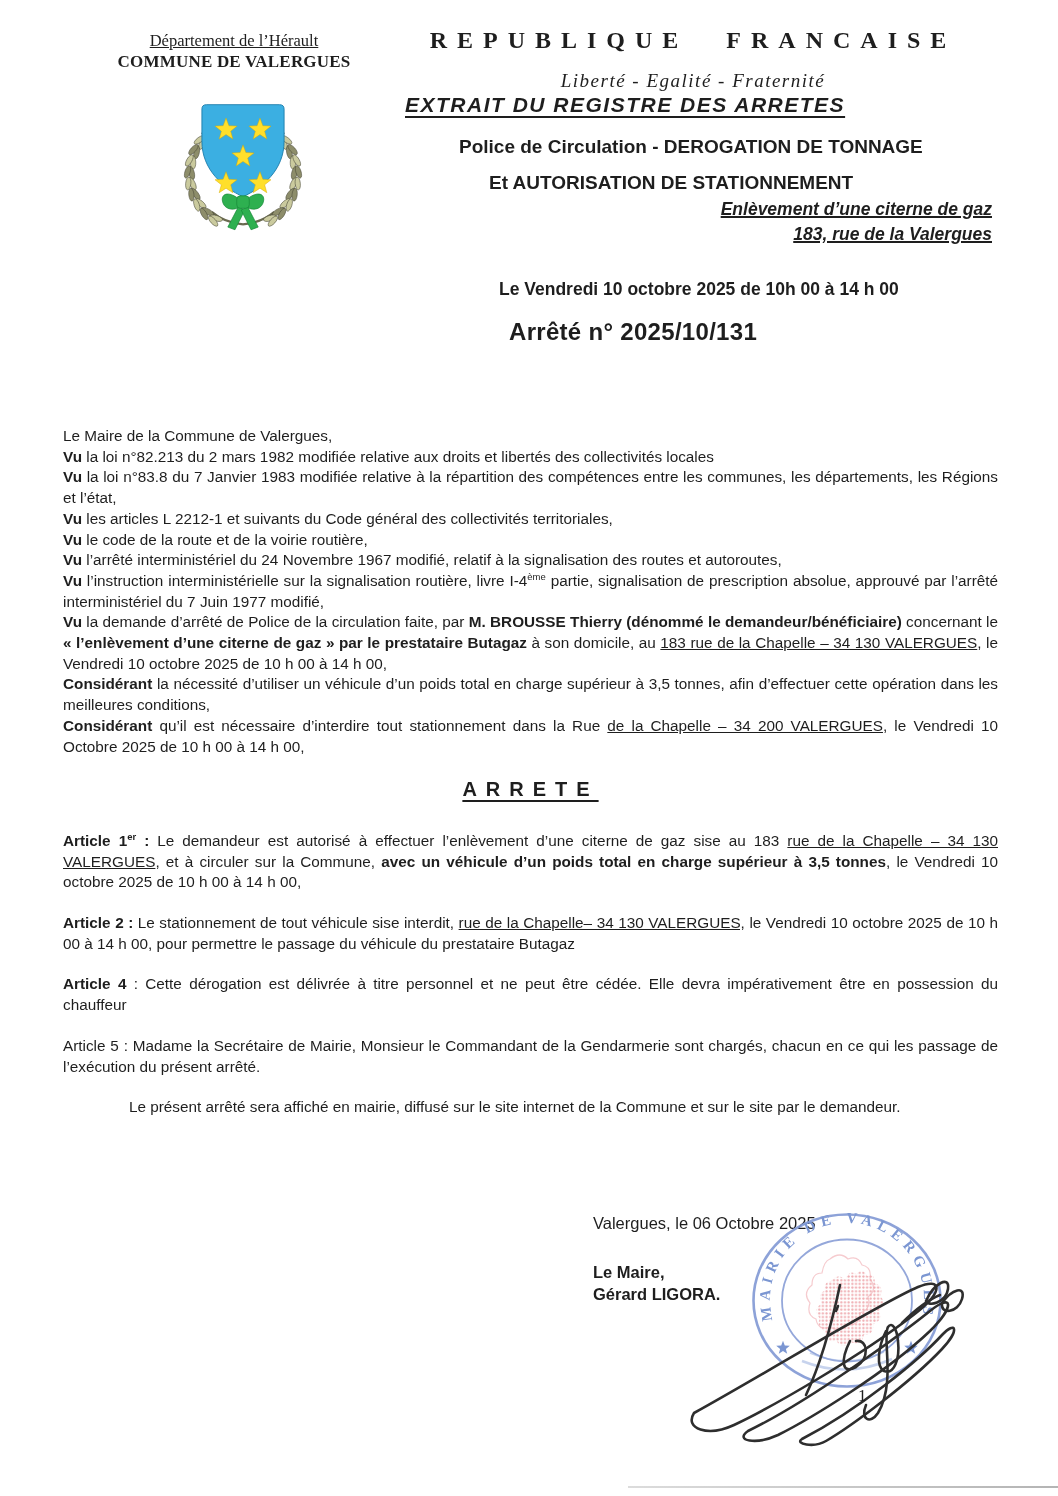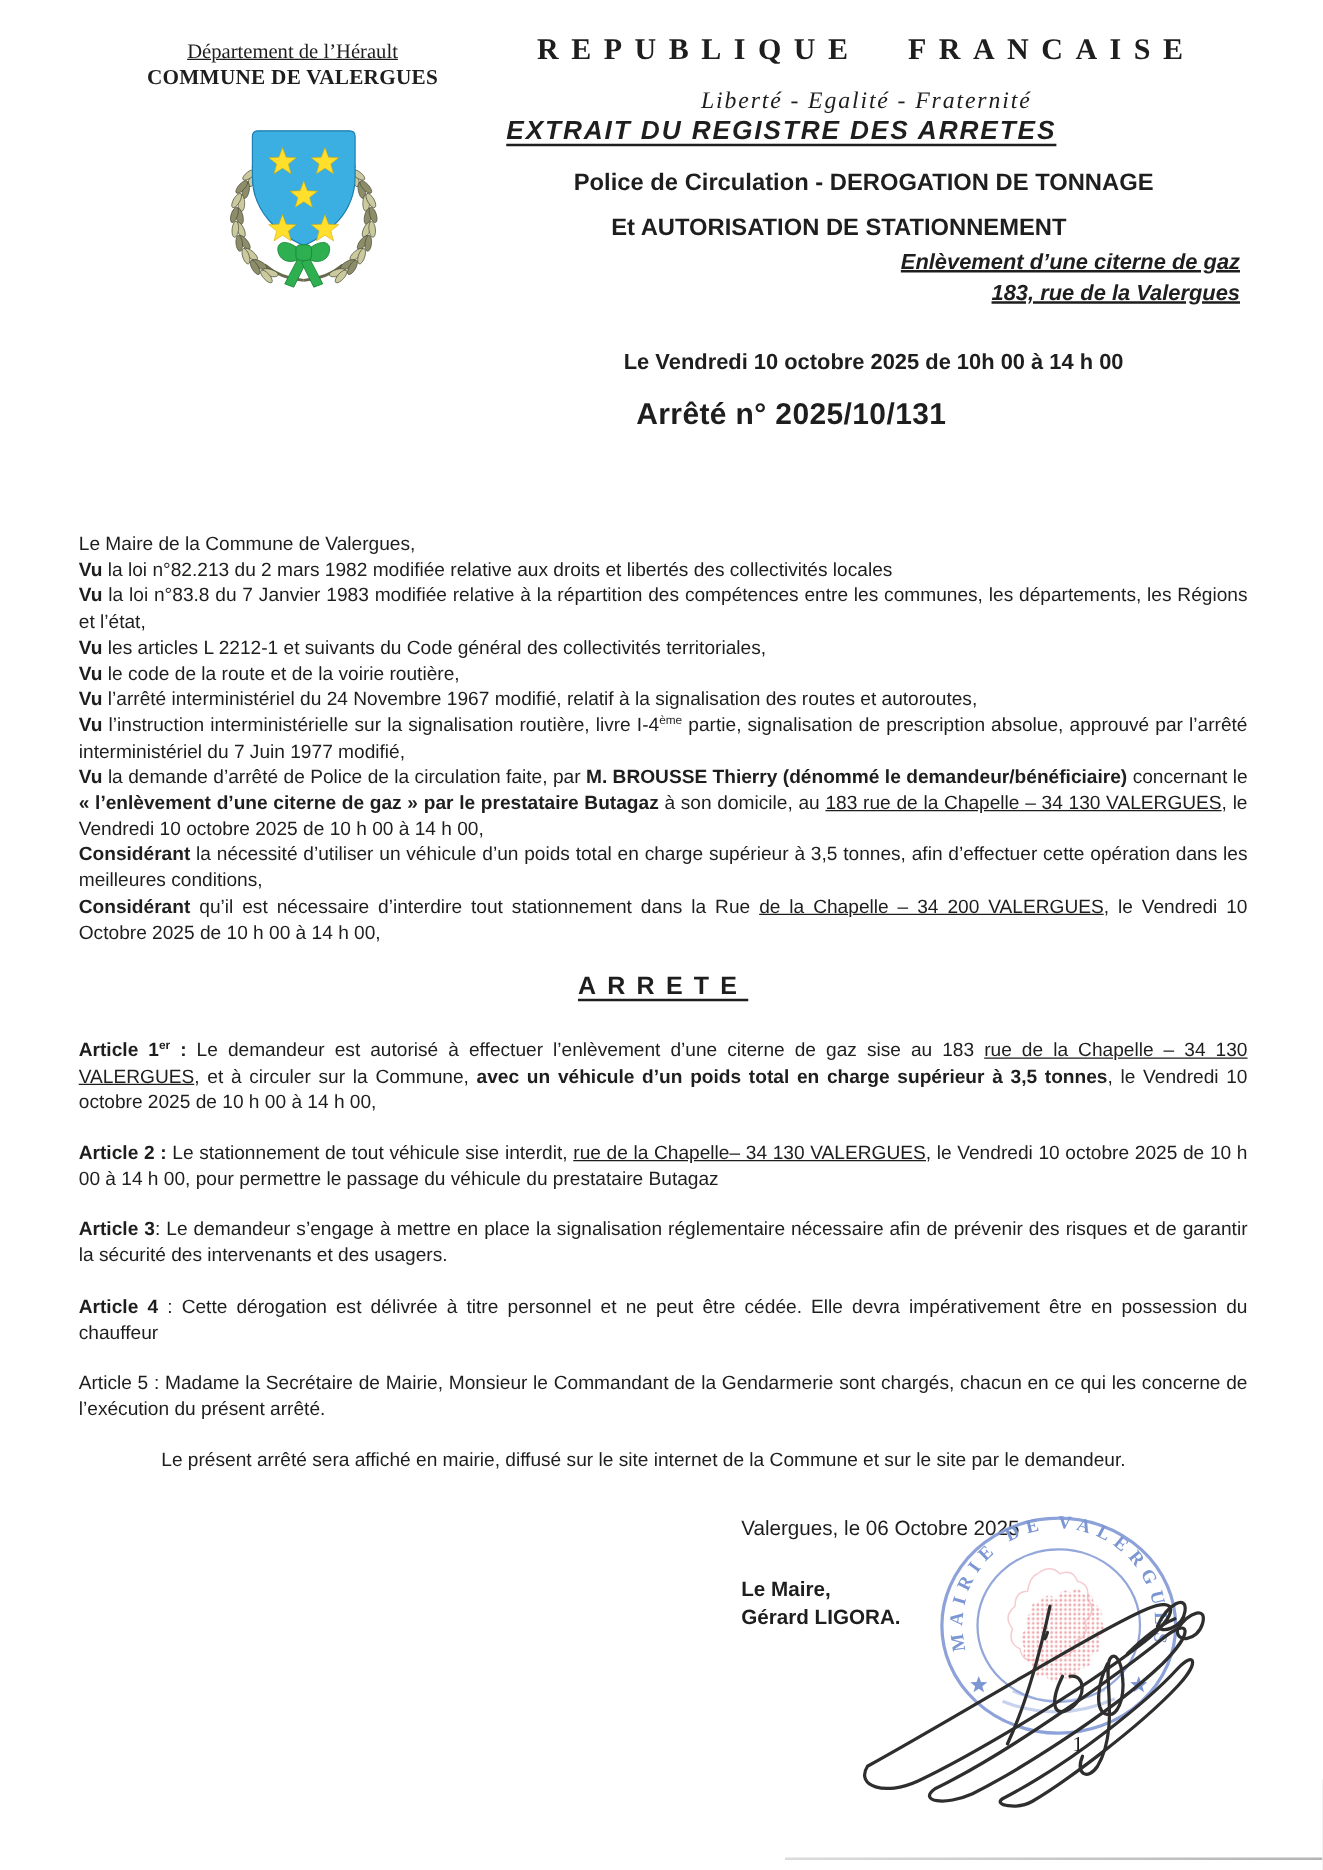--- a/index.html
+++ b/index.html
@@ -142,23 +142,22 @@
     <p><span style="font-weight: bold;">Vu</span><span> l’arrêté interministériel du 24 Novembre 1967 modifié, relatif à la signalisation des routes et autoroutes,</span></p>
     <p><span style="font-weight: bold;">Vu</span><span> l’instruction interministérielle sur la signalisation routière, livre I-4</span><sup>ème</sup><span> partie, signalisation de prescription absolue, approuvé par l’arrêté interministériel du 7 Juin 1977 modifié,</span></p>
     <p><span style="font-weight: bold;">Vu</span><span> la demande d’arrêté de Police de la circulation faite, par </span><span style="font-weight: bold;">M. BROUSSE Thierry</span><span> </span><span style="font-weight: bold;">(dénommé le demandeur/bénéficiaire)</span><span> concernant le </span><span style="font-weight: bold;">« l’enlèvement d’une citerne de gaz » par le prestataire Butagaz</span><span> à son domicile, au </span><span style="text-decoration: underline;">183 rue de la Chapelle – 34 130 VALERGUES</span><span>, le Vendredi 10 octobre 2025 de 10 h 00 à 14 h 00,</span></p>
     <p><span style="font-weight: bold;">Considérant</span><span> la nécessité d’utiliser un véhicule d’un poids total en charge supérieur à 3,5 tonnes, afin d’effectuer cette opération dans les meilleures conditions,</span></p>
     <p><span style="font-weight: bold;">Considérant</span><span> qu’il est nécessaire d’interdire tout stationnement dans la Rue </span><span style="text-decoration: underline;">de la Chapelle – 34 200 VALERGUES</span><span>, le Vendredi 10 Octobre 2025 de 10 h 00 à 14 h 00,</span></p>
 
     <p class="arrete-heading"><span>ARRETE</span></p>
 
     <p class="article"><span style="font-weight: bold;">Article 1</span><sup style="font-weight: bold;">er</sup><span style="font-weight: bold;"> :</span><span> Le demandeur est autorisé à effectuer l’enlèvement d’une citerne de gaz sise au 183 </span><span style="text-decoration: underline;">rue de la Chapelle – 34 130 VALERGUES</span><span>, et à circuler sur la Commune, </span><span style="font-weight: bold;">avec un véhicule d’un poids total en charge supérieur à 3,5 tonnes</span><span>, le Vendredi 10 octobre 2025 de 10 h 00 à 14 h 00,</span></p>
     <p class="article"><span style="font-weight: bold;">Article 2 :</span><span> Le stationnement de tout véhicule sise interdit, </span><span style="text-decoration: underline;">rue de la Chapelle– 34 130 VALERGUES,</span><span> le Vendredi 10 octobre 2025 de 10 h 00 à 14 h 00, pour permettre le passage du véhicule du prestataire Butagaz</span></p>
-    <p class="article"><span style="font-weight: bold;">Article 3</span><span>: Le demandeur s’engage à mettre en place la signalisation réglementaire nécessaire afin de prévenir des risques et de garantir la sécurité des intervenants et des usagers.</span></p>
     <p class="article"><span style="font-weight: bold; margin-top: 36px;">Article 4</span><span> : Cette dérogation est délivrée à titre personnel et ne peut être cédée. Elle devra impérativement être en possession du chauffeur</span></p>
-    <p class="article"><span style="font-weight: normal;">Article 5 :</span><span> Madame la Secrétaire de Mairie, Monsieur le Commandant de la Gendarmerie sont chargés, chacun en ce qui les concerne de l’exécution du présent arrêté.</span></p>
+    <p class="article"><span style="font-weight: normal;">Article 5 :</span><span> Madame la Secrétaire de Mairie, Monsieur le Commandant de la Gendarmerie sont chargés, chacun en ce qui les passage de l’exécution du présent arrêté.</span></p>
 
     <p class="closing-line"><span>Le présent arrêté sera affiché en mairie, diffusé sur le site internet de la Commune et sur le site par le demandeur.</span></p>
   </div>
 
   <div class="abs place-date">Valergues, le 06 Octobre 2025</div>
   <div class="abs signer">
     <div>Le Maire,</div>
     <div>Gérard LIGORA.</div>
   </div>
 

